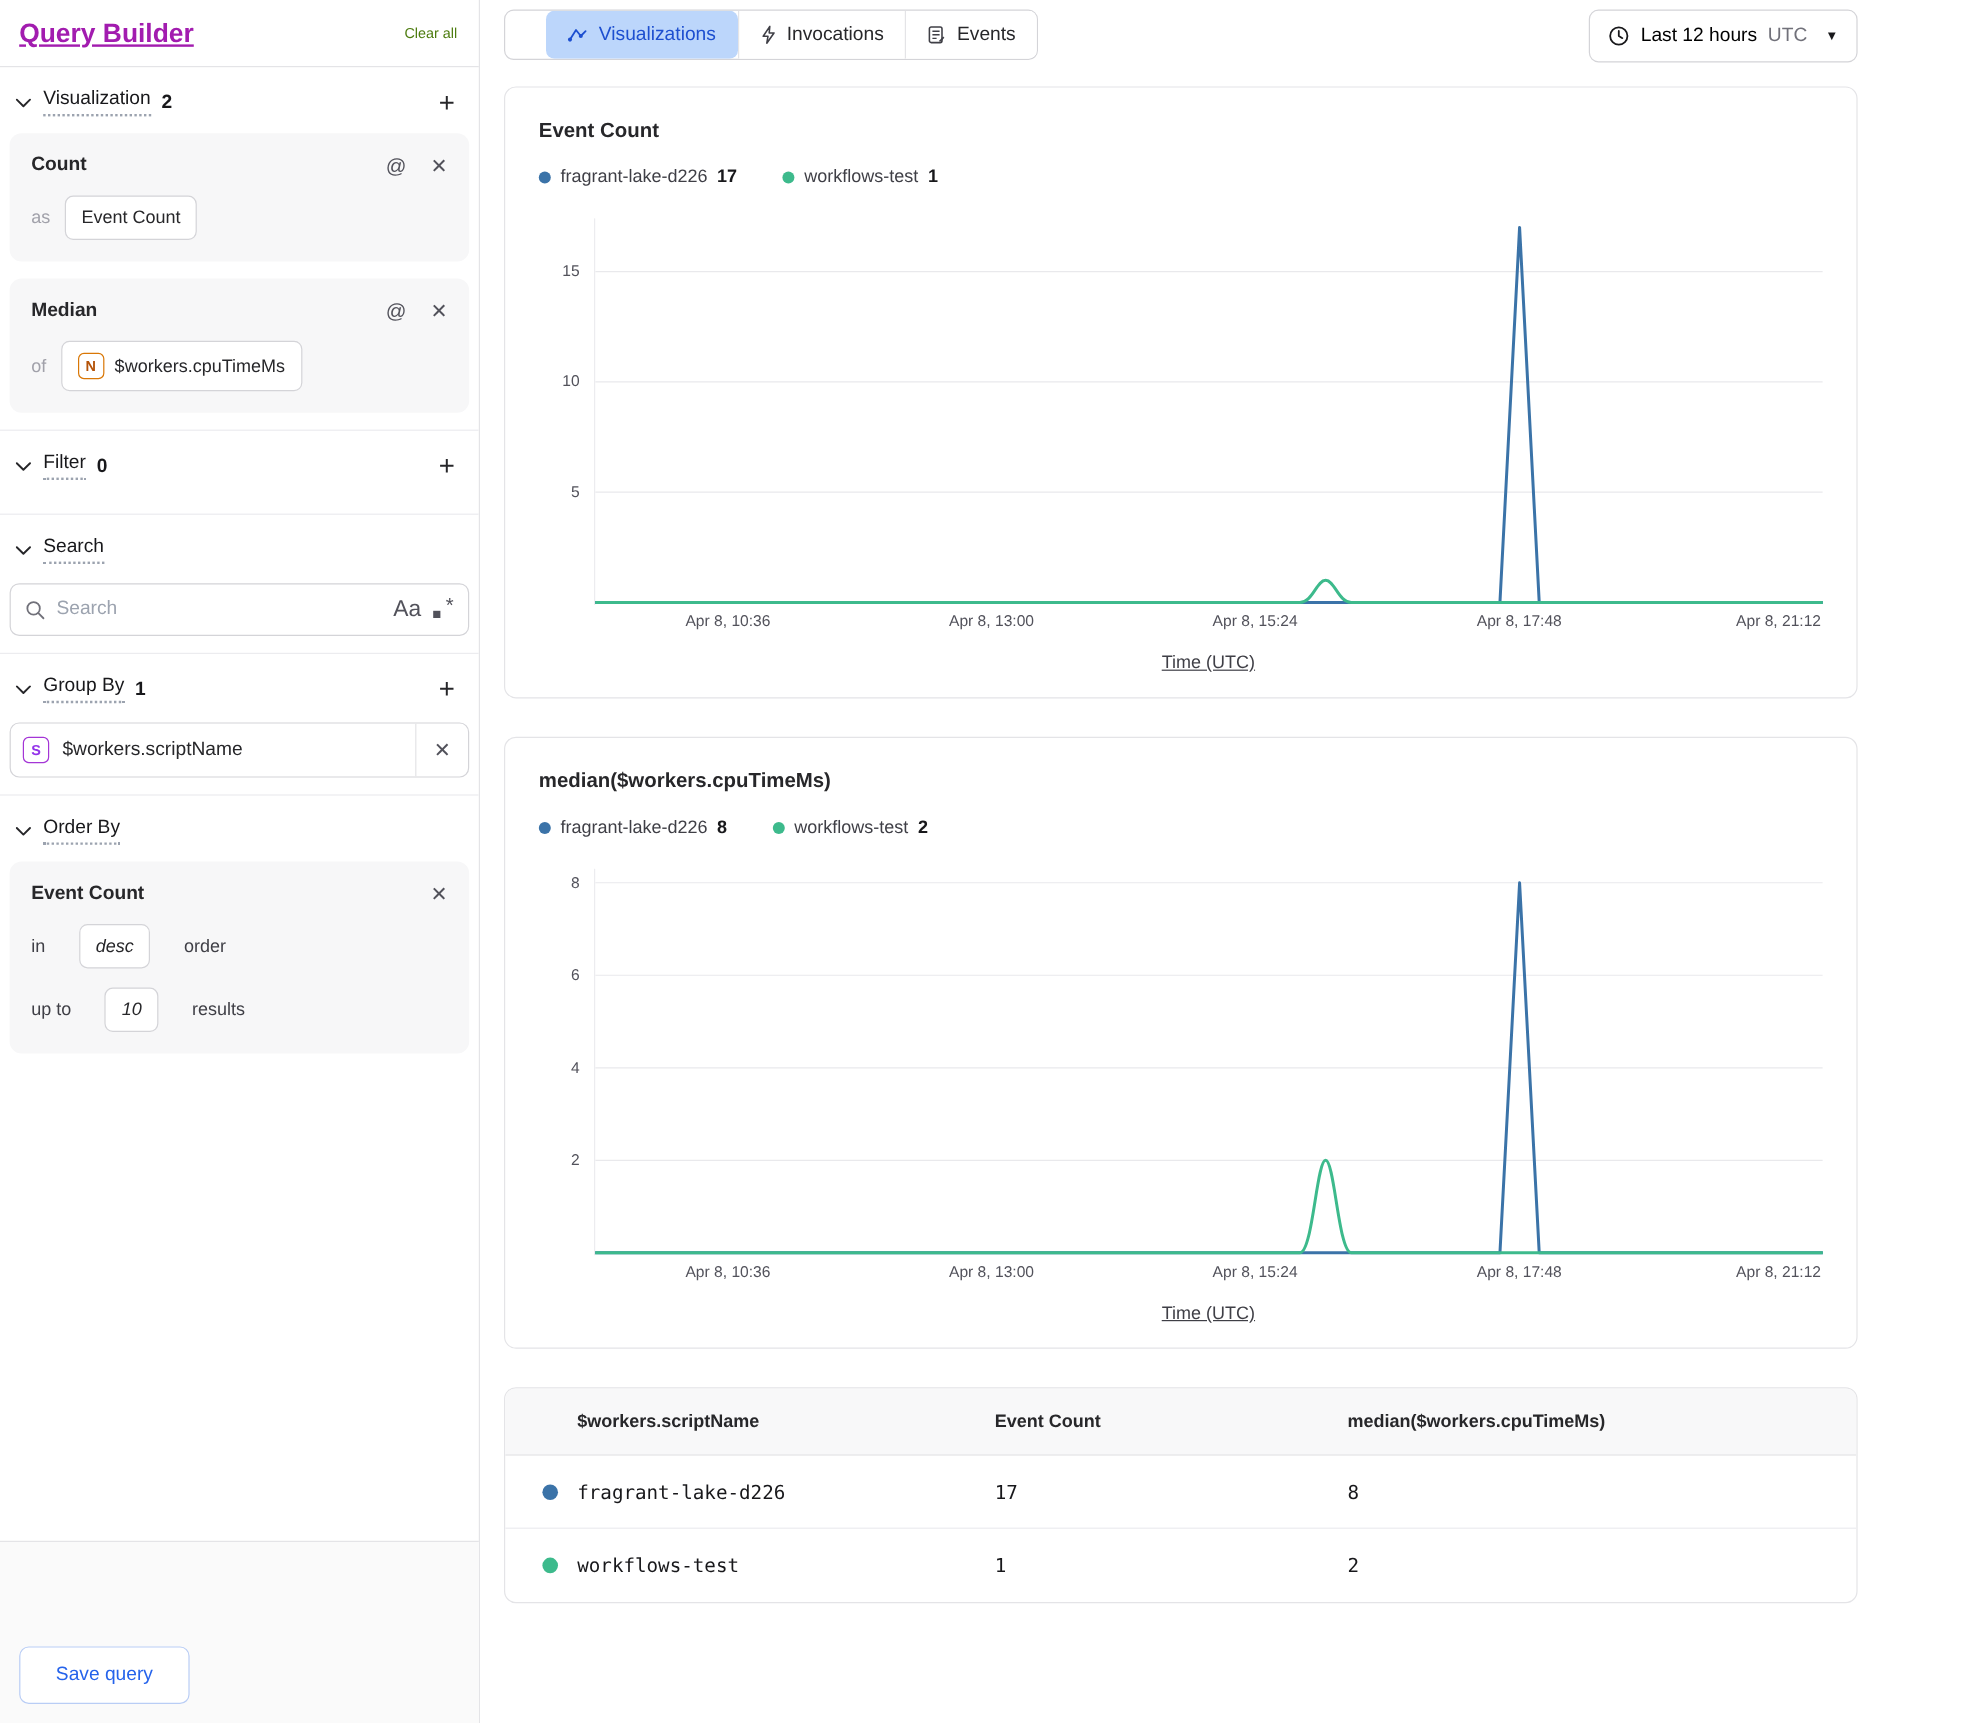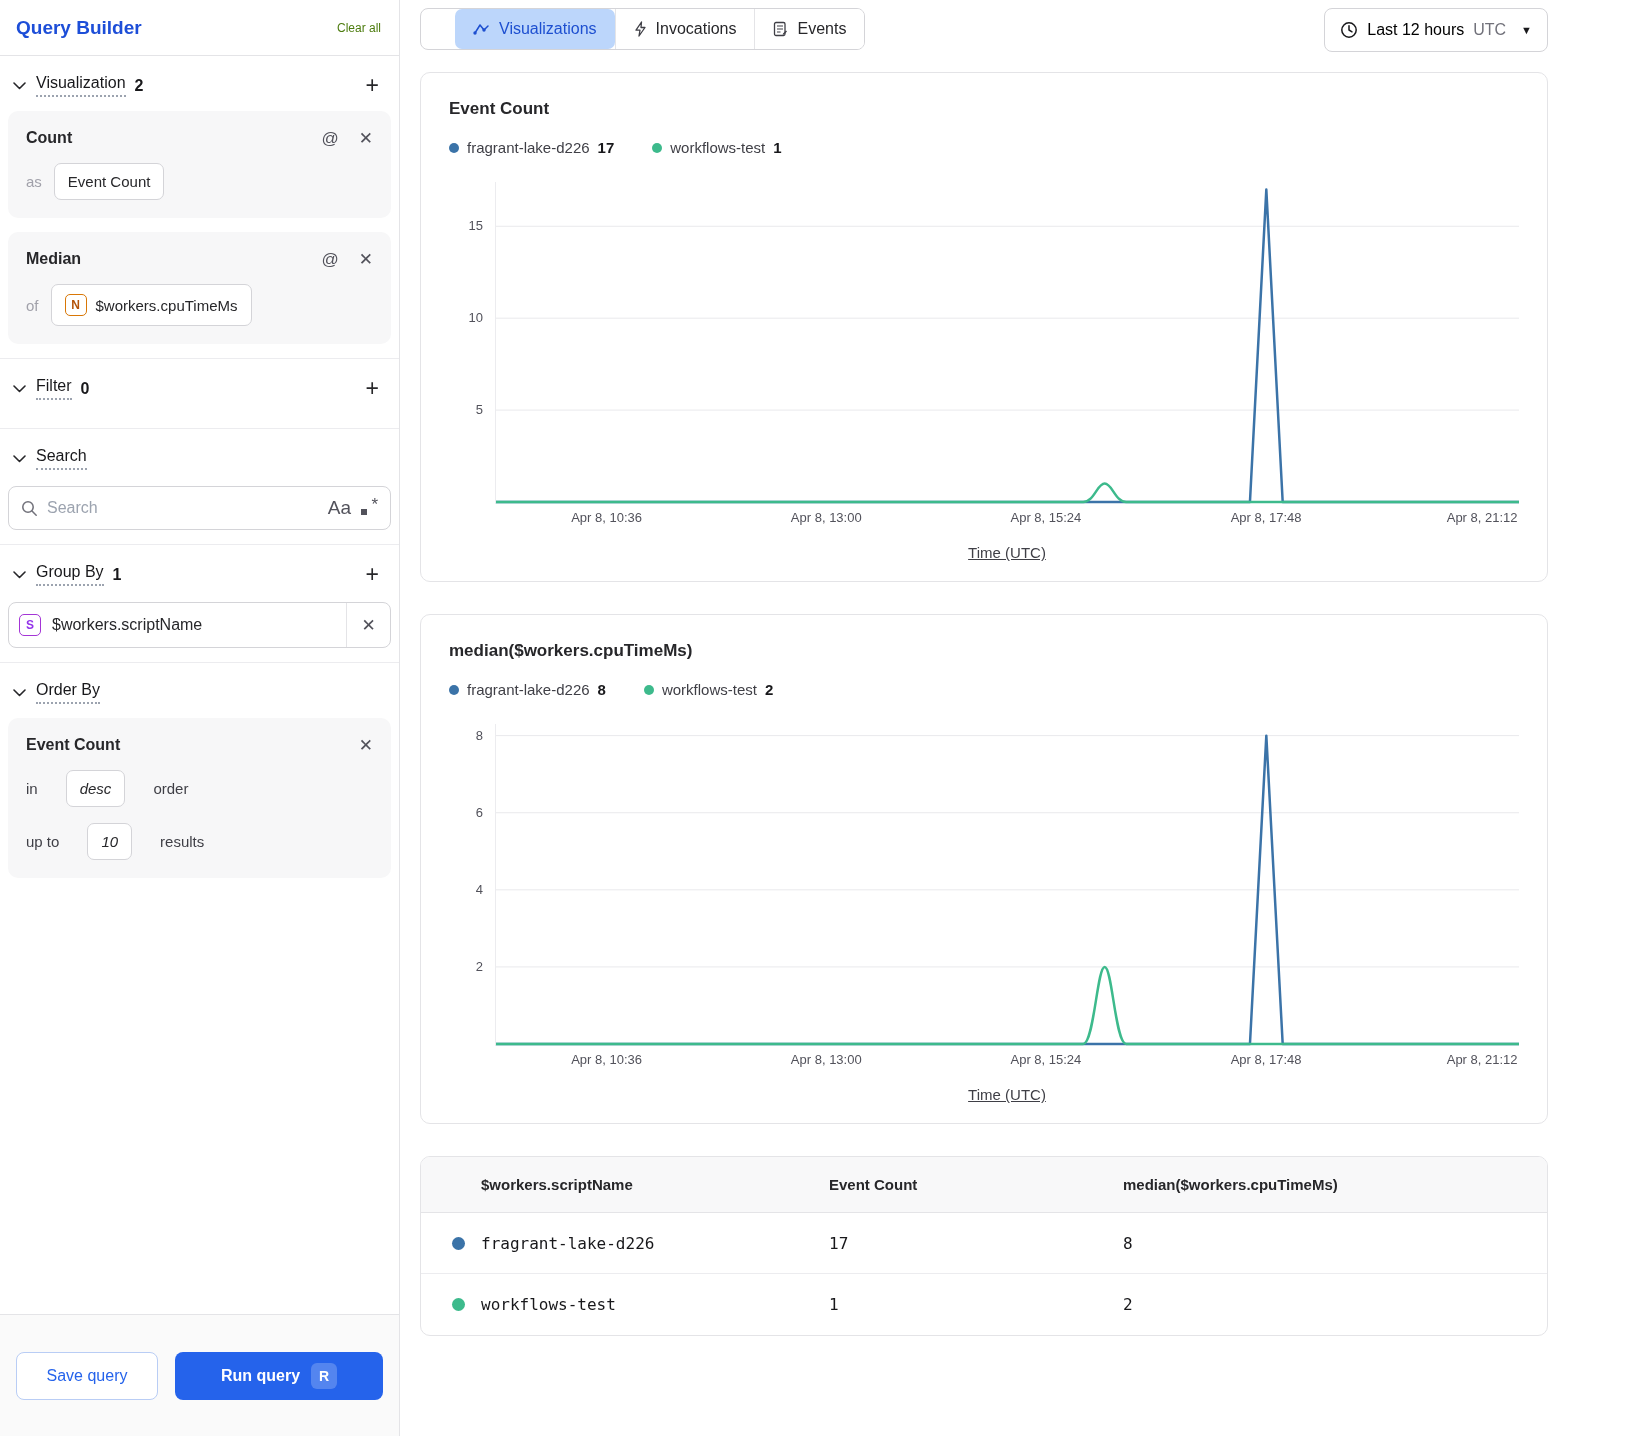--- a/index.html
+++ b/index.html
@@ -5,21 +5,21 @@
   * { box-sizing: border-box; margin: 0; padding: 0; }
   html,body { width:1640px; height:1436px; overflow:hidden; }
   body {
     font-family: "Liberation Sans", sans-serif;
     background:#ffffff; color:#18181b;
     display:flex;
   }
   
   .sidebar { width:400px; flex:0 0 400px; border-right:1px solid #e4e4e7; display:flex; flex-direction:column; height:1436px; background:#fff; }
   .sb-header { height:56px; padding:0 18px 0 16px; display:flex; align-items:center; justify-content:space-between; border-bottom:1px solid #e4e4e7; flex:0 0 56px;}
-  .sb-title { font-size:19px; font-weight:700; color:#1d4ed8; }
+  .sb-title { font-size:22px; font-weight:700; color:#a21caf;text-decoration:underline; }
   .link-btn { font-size:12px; color:#4d7c0f; cursor:pointer; background:none; border:none; font-family:Liberation Sans, sans-serif; }
   .sb-body { flex:1 1 auto; padding:0 8px; overflow:hidden; }
   .section-head { display:flex; align-items:center; padding:18px 8px 14px 4px; }
   .chev { width:14px; height:14px; margin-right:10px; display:inline-flex; align-items:center; justify-content:center; cursor:pointer; }
   .sec-label { font-size:16px; font-weight:500; color:#18181b; border-bottom:2px dotted #9ca3af; padding-bottom:3px; }
   .sec-count { font-size:16px; font-weight:700; margin-left:9px; }
   .plus { margin-left:auto; font-size:23px; font-weight:300; color:#27272a; line-height:1; cursor:pointer; background:none; border:none; font-family:inherit; padding:0 4px;}
   .divider { border-top:1px solid #ececef; margin:14px -8px 0 -8px; }
   .card { background:#f7f7f8; border-radius:10px; padding:18px; margin:0 0 14px 0; }
   .card-head { display:flex; align-items:center; }
@@ -39,21 +39,21 @@
   .tool-ic { color:#52525b; font-size:19px; cursor:pointer; display:inline-flex; align-items:flex-end; }
   .regex-icon { position:relative; width:18px; height:18px; cursor:pointer; }
   .regex-icon .sq { position:absolute; left:1px; bottom:2px; width:6px; height:6px; background:#52525b; }
   .regex-icon .ast { position:absolute; right:0; top:-4px; font-size:17px; color:#52525b; font-style:normal; }
   .group-row { height:46px; border:1px solid #d4d4d8; border-radius:8px; display:flex; align-items:center; background:#fff; margin:2px 0 6px 0; overflow:hidden;}
   .group-row .gval { font-size:16px; color:#27272a; margin-left:11px; flex:1;}
   .group-row .gx { width:44px; align-self:stretch; border-left:1px solid #e4e4e7; display:flex; align-items:center; justify-content:center; }
   .group-row .badge-wrap { margin-left:10px; display:inline-flex; }
   .order-card .card-row { gap:28px; }
   .order-text { color:#3f3f46; font-size:15px; }
-  .sb-footer { margin-top:auto; border-top:1px solid #e4e4e7; background:#fafafa; padding:16px; display:flex; gap:17px; align-items:center; height:122px; flex:0 0 auto;}
+  .sb-footer { margin-top:auto; border-top:1px solid #e4e4e7; background:#fafafa; padding:16px; display:flex; gap:17px; align-items:flex-end; height:152px; flex:0 0 auto;}
   .btn-save { width:142px; height:48px; background:#fff; border:1px solid #b9cdf5; color:#2563eb; font-size:16px; font-weight:500; border-radius:8px; cursor:pointer; font-family:inherit;}
   .btn-run { flex:1; height:48px; background:#2563eb; border:none; color:#fff; font-size:16px; font-weight:600; border-radius:8px; cursor:pointer; display:flex; align-items:center; justify-content:center; gap:11px; font-family:inherit;}
   .kbd { width:26px; height:26px; background:rgba(255,255,255,0.22); border-radius:6px; display:inline-flex; align-items:center; justify-content:center; font-size:14px; font-weight:600; }
   
   .main { flex:1; padding:8px 0 0 20px; }
   .topbar { display:flex; align-items:flex-start; justify-content:space-between; width:1128px; margin-bottom:20px; }
   .tab-group { display:inline-flex; border:1px solid #d4d4d8; border-radius:8px; overflow:hidden; background:#fff;padding-left:34px; }
   .tab { height:40px; padding:0 18px; display:flex; align-items:center; gap:9px; font-size:16px; color:#27272a; cursor:pointer; background:#fff; border:none; font-family:inherit; border-left:1px solid #e4e4e7; }
   .tab:first-child { border-left:none; }
   .tab.active { background:#bcd6fb; color:#1d4fd0; border-radius:7px; border-left:none; }
@@ -225,24 +225,20 @@
       <div class="card-row">
         <span class="order-text">up to</span>
         <span class="chip chip-medium">10</span>
         <span class="order-text">results</span>
       </div>
     </div>
   </div>
 
   <div class="sb-footer">
     <button class="btn-save">Save query</button>
-    <button class="btn-run">
-      <span>Run query</span>
-      <span class="kbd">R</span>
-    </button>
   </div>
 </aside>
 
 <main class="main">
 
   <div class="topbar">
     <div class="tab-group">
       <button class="tab active">
         <span class="ticon">
           <svg width="17" height="14" viewBox="0 0 17 14" fill="none">

